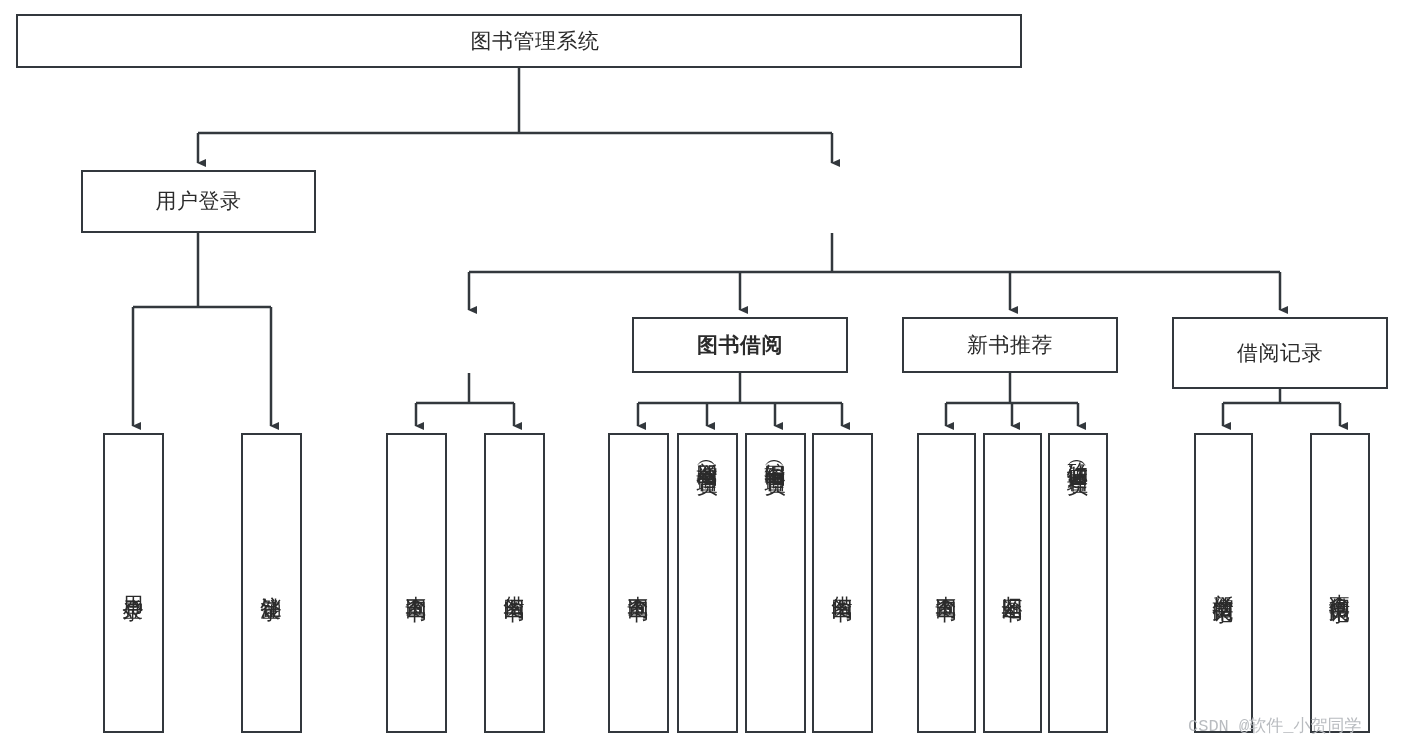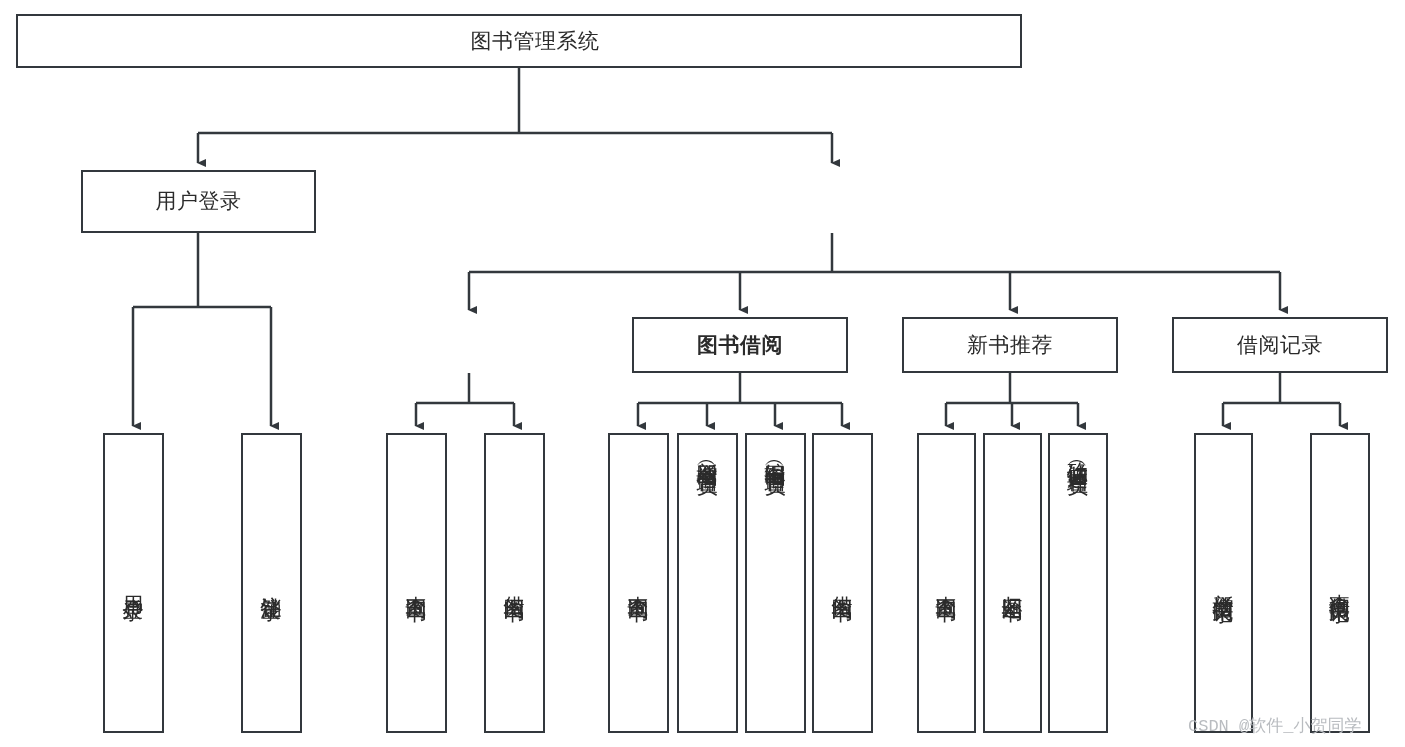--- a/index.html
+++ b/index.html
@@ -130,21 +130,21 @@
   <div class="node" style="left:81px; top:170px; width:235px; height:63px;">
     <span class="node-label">用户登录</span>
   </div>
 
   <div class="node" style="left:632px; top:317px; width:216px; height:56px;font-weight:bold;">
     <span class="node-label">图书借阅</span>
   </div>
   <div class="node" style="left:902px; top:317px; width:216px; height:56px;">
     <span class="node-label">新书推荐</span>
   </div>
-  <div class="node" style="left:1172px; top:317px; width:216px; height:56px;">
+  <div class="node" style="left:1172px; top:317px; width:216px; height:72px;">
     <span class="node-label">借阅记录</span>
   </div>
 
   <div class="node vertical center-v" style="left:103px; top:433px; width:61px; height:300px;">
     <span class="node-label">用户登录</span>
   </div>
   <div class="node vertical center-v" style="left:241px; top:433px; width:61px; height:300px;">
     <span class="node-label">注销登录</span>
   </div>
 

